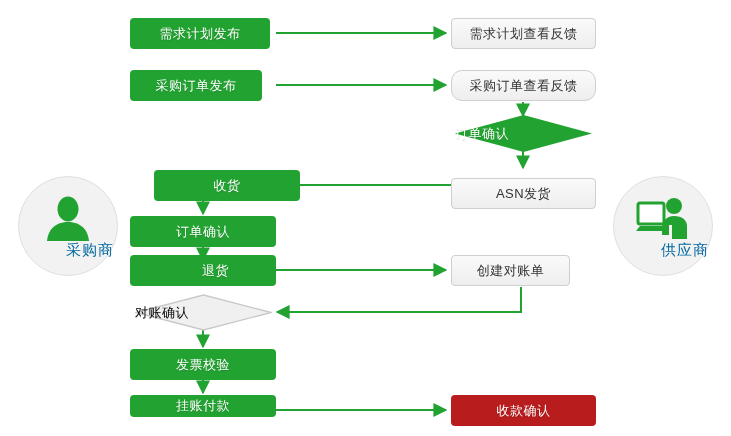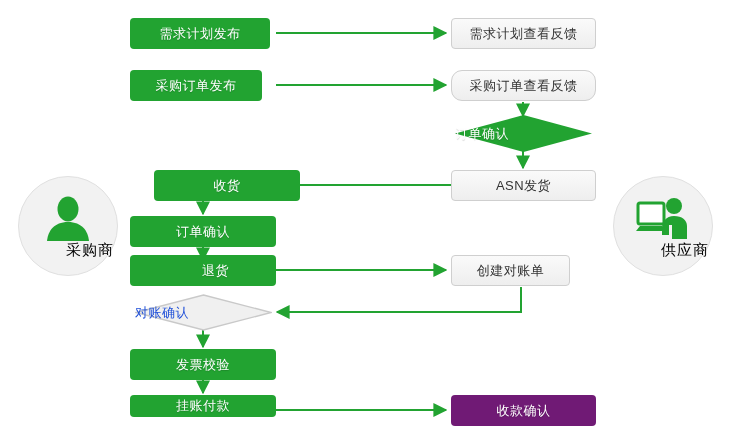--- a/index.html
+++ b/index.html
@@ -46,21 +46,21 @@
     text-shadow: 0 1px 1px rgba(0,0,0,0.18);
   }
   .node.gray {
     background: #f2f2f2;
     color: #333333;
     border: 1px solid #cfcfcf;
     border-radius: 4px;
     background-image: linear-gradient(#fafafa, #eeeeee);
   }
   .node.red {
-    background: #701a75;
+    background: #b91c1c;
     color: #ffffff;
     border-radius: 4px;
     text-shadow: 0 1px 1px rgba(0,0,0,0.18);
   }
 
   
   .diamond {
     position: absolute;
     display: flex;
     align-items: center;
@@ -77,21 +77,21 @@
   }
   .diamond .dlabel {
     position: relative;
     z-index: 2;
   }
   .diamond.green .dlabel {
     color: #ffffff;
     text-shadow: 0 1px 1px rgba(0,0,0,0.18);
   }
   .diamond.gray .dlabel {
-    color: #1d4ed8;
+    color: #000000;
   }
 
   
   .actor {
     position: absolute;
     width: 100px;
     height: 100px;
     border-radius: 50%;
     background: #f2f2f2;
     border: 1px solid #e0e0e0;
@@ -103,21 +103,21 @@
     z-index: 3;
   }
   .actor .actor-icon {
     width: 56px;
     height: 46px;
     display: block;
     margin-bottom: 1px;
   }
   .actor .actor-label {
     font-size: 15px;
-    color: #000000;
+    color: #0369a1;
     letter-spacing: 1px;
     line-height: 1;
     margin-left: 44px;
   }
 </style>
 </head>
 <body>
 
 <div id="canvas">
 
@@ -225,21 +225,21 @@
     <span>采购订单查看反馈</span>
   </div>
 
   <div class="diamond green" style="left:455px; top:115px; width:137px; height:37px;">
     <svg class="dshape" viewBox="0 0 137 37" preserveAspectRatio="none" xmlns="http://www.w3.org/2000/svg">
       <polygon points="68.5,0 137,18.5 68.5,37 0,18.5" fill="#22a331"></polygon>
     </svg>
     <span class="dlabel">订单确认</span>
   </div>
 
-  <div class="node gray" style="left:451px; top:170px; width:145px; height:31px;">
+  <div class="node gray" style="left:451px; top:178px; width:145px; height:31px;">
     <span>ASN发货</span>
   </div>
 
   <div class="node gray" style="left:451px; top:255px; width:119px; height:31px;">
     <span>创建对账单</span>
   </div>
 
   <div class="node red" style="left:451px; top:395px; width:145px; height:31px;">
     <span>收款确认</span>
   </div>

